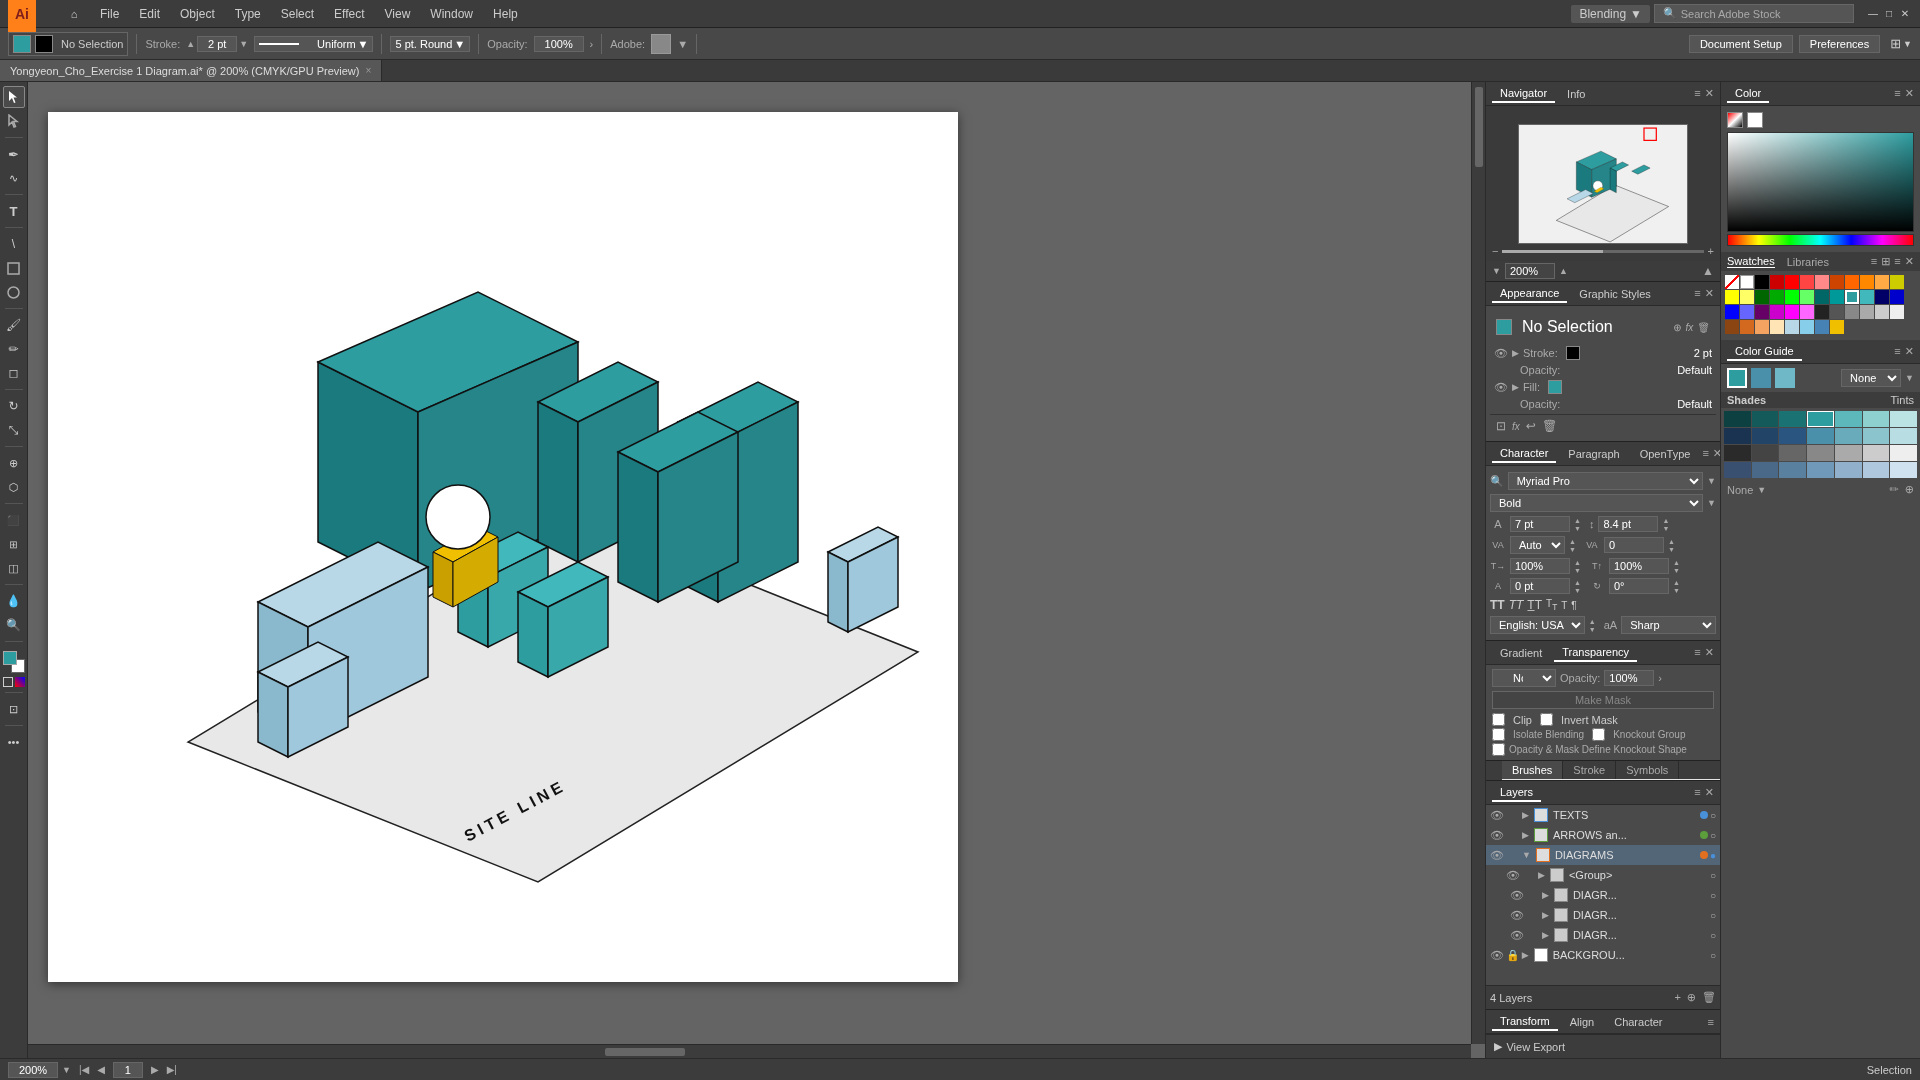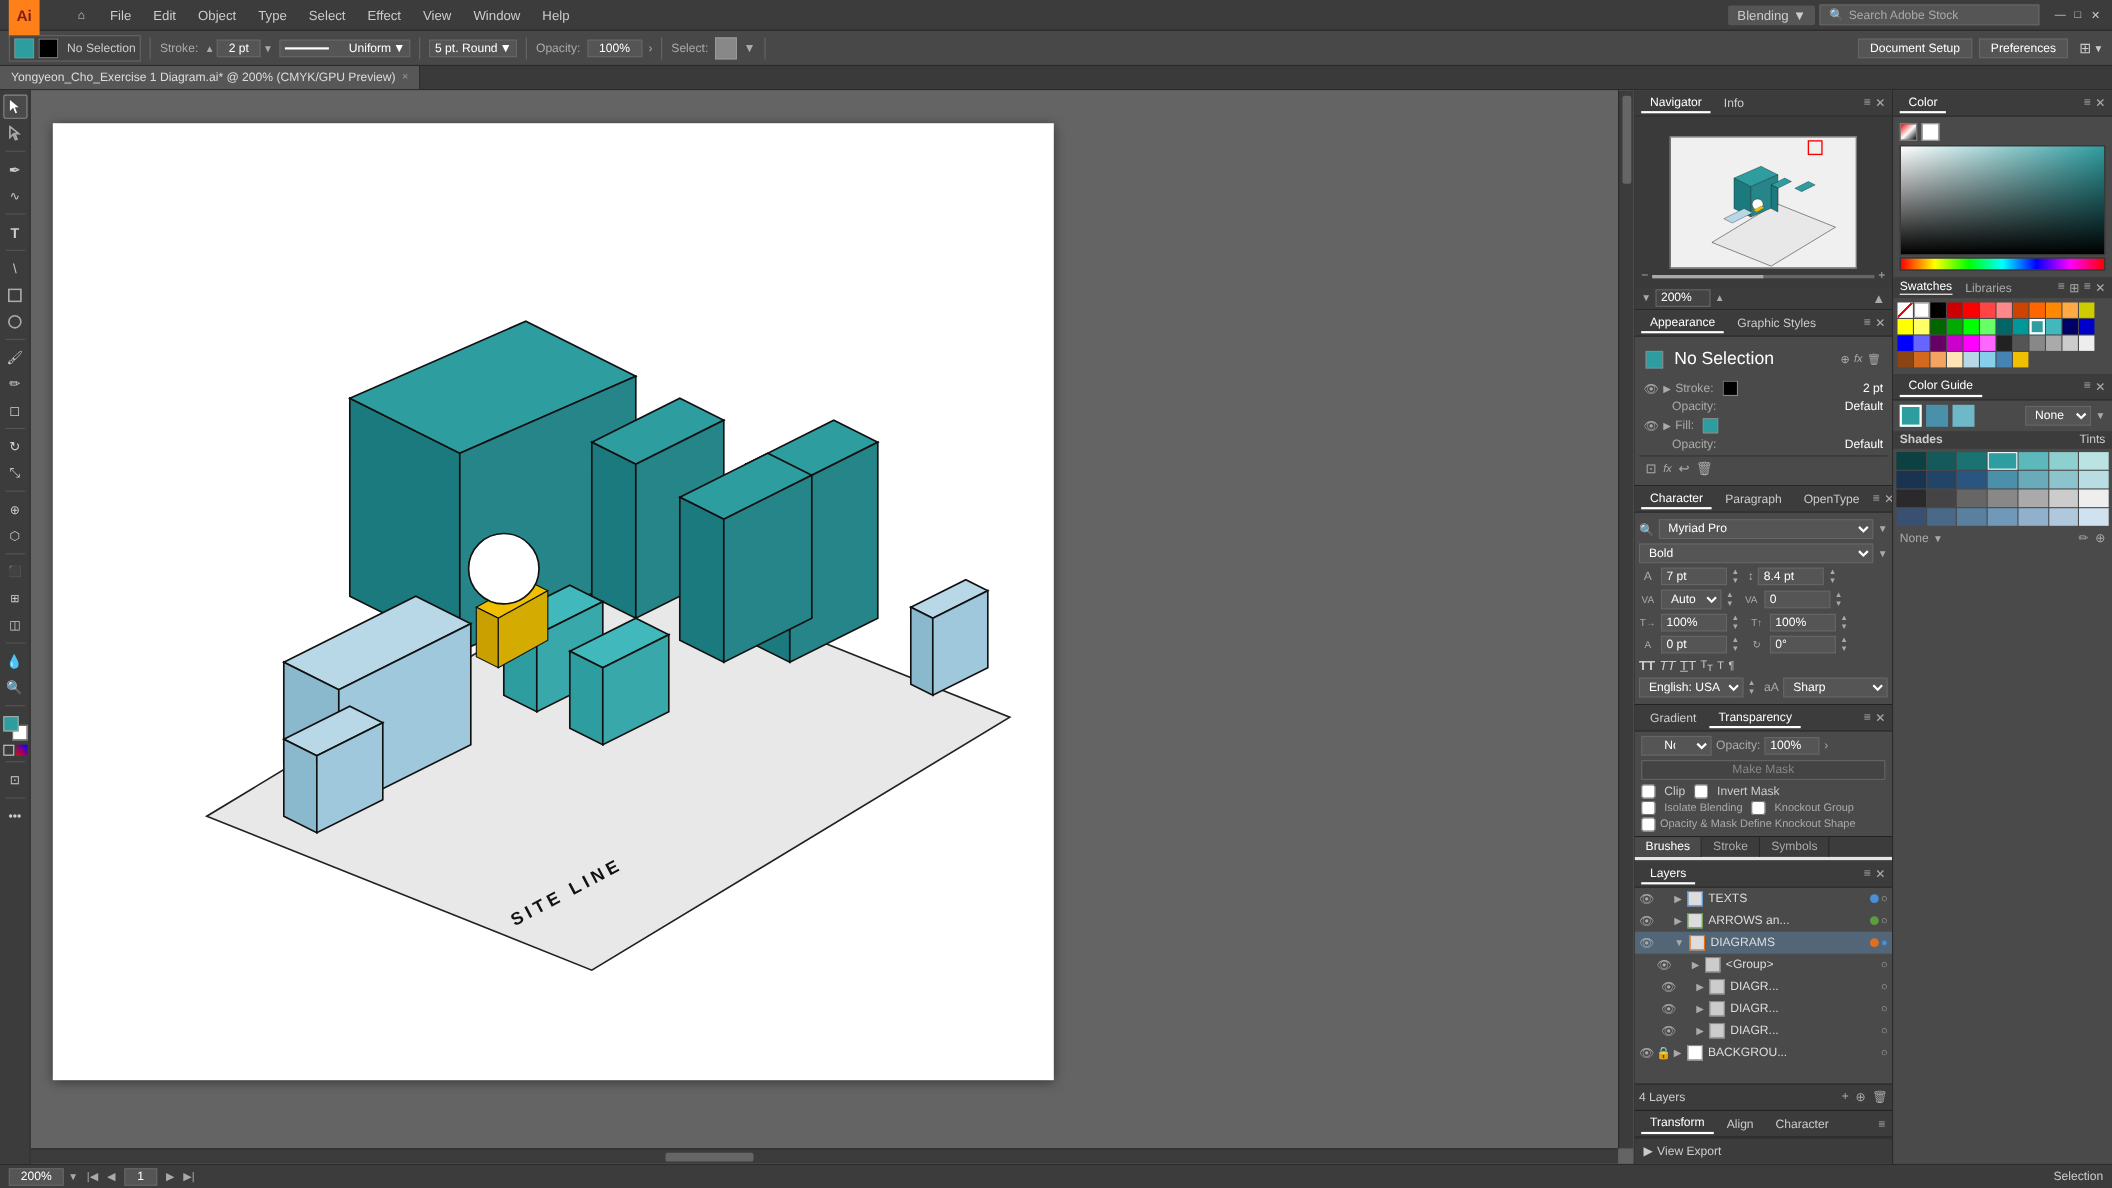--- a/index.html
+++ b/index.html
@@ -90,21 +90,21 @@
     .layer-dot { width: 8px; height: 8px; border-radius: 50%; }
     .dot-blue { background: #4a90d9; }
     .dot-green { background: #5c9e3c; }
     .dot-orange { background: #e07020; }
     .layer-footer { height: 24px; background: #3c3c3c; display: flex; align-items: center; padding: 0 4px; gap: 4px; border-top: 1px solid #2a2a2a; font-size: 11px; color: #ccc; }
 
     
     .diagram-svg { position: absolute; top: 10px; left: 10px; width: 880px; height: 780px; }
 
     
-    .tabs-row { display: flex; background: #3c3c3c; border-bottom: 3px solid #e5e5e5; }
+    .tabs-row { display: flex; background: #3c3c3c; border-bottom: 1px solid #e5e5e5; margin-left: 16px; }
     .tab-btn { padding: 3px 10px; font-size: 11px; color: #aaa; cursor: pointer; border-right: 1px solid #2a2a2a; }
     .tab-btn.active { color: #fff; background: #4a4a4a; }
 
     .no-selection-badge { background: none; color: #fff; font-size: 16px; font-weight: 400; padding: 4px; }
 
     
     .asset-export-bar { height: 24px; background: #3c3c3c; display: flex; align-items: center; padding: 0 8px; font-size: 11px; color: #ccc; border-top: 1px solid #2a2a2a; cursor: pointer; }
 
     
     #right-panels::-webkit-scrollbar { width: 6px; }
@@ -171,21 +171,21 @@
   <div class="tool-separator"></div>
   <div class="tool-dropdown">
     <span>5 pt. Round</span>
     <span>▼</span>
   </div>
   <div class="tool-separator"></div>
   <span class="tool-label">Opacity:</span>
   <input class="tool-input" value="100%" style="width: 50px;">
   <span style="color:#aaa;">›</span>
   <div class="tool-separator"></div>
-  <span class="tool-label">Select:</span>
+  <span class="tool-label">Adobe:</span>
   <div style="width:20px;height:20px;background:#888;border:1px solid #999;"></div>
   <span style="color:#aaa;">▼</span>
   <div class="tool-separator"></div>
   <div class="menu-spacer"></div>
   <button class="btn-primary">Document Setup</button>
   <button class="btn-primary">Preferences</button>
   <div style="display:flex;align-items:center;gap:2px;margin-left:4px;">
     <span style="color:#ccc;cursor:pointer;font-size:13px;">⊞</span>
     <span style="color:#ccc;font-size:9px;">▼</span>
   </div>

